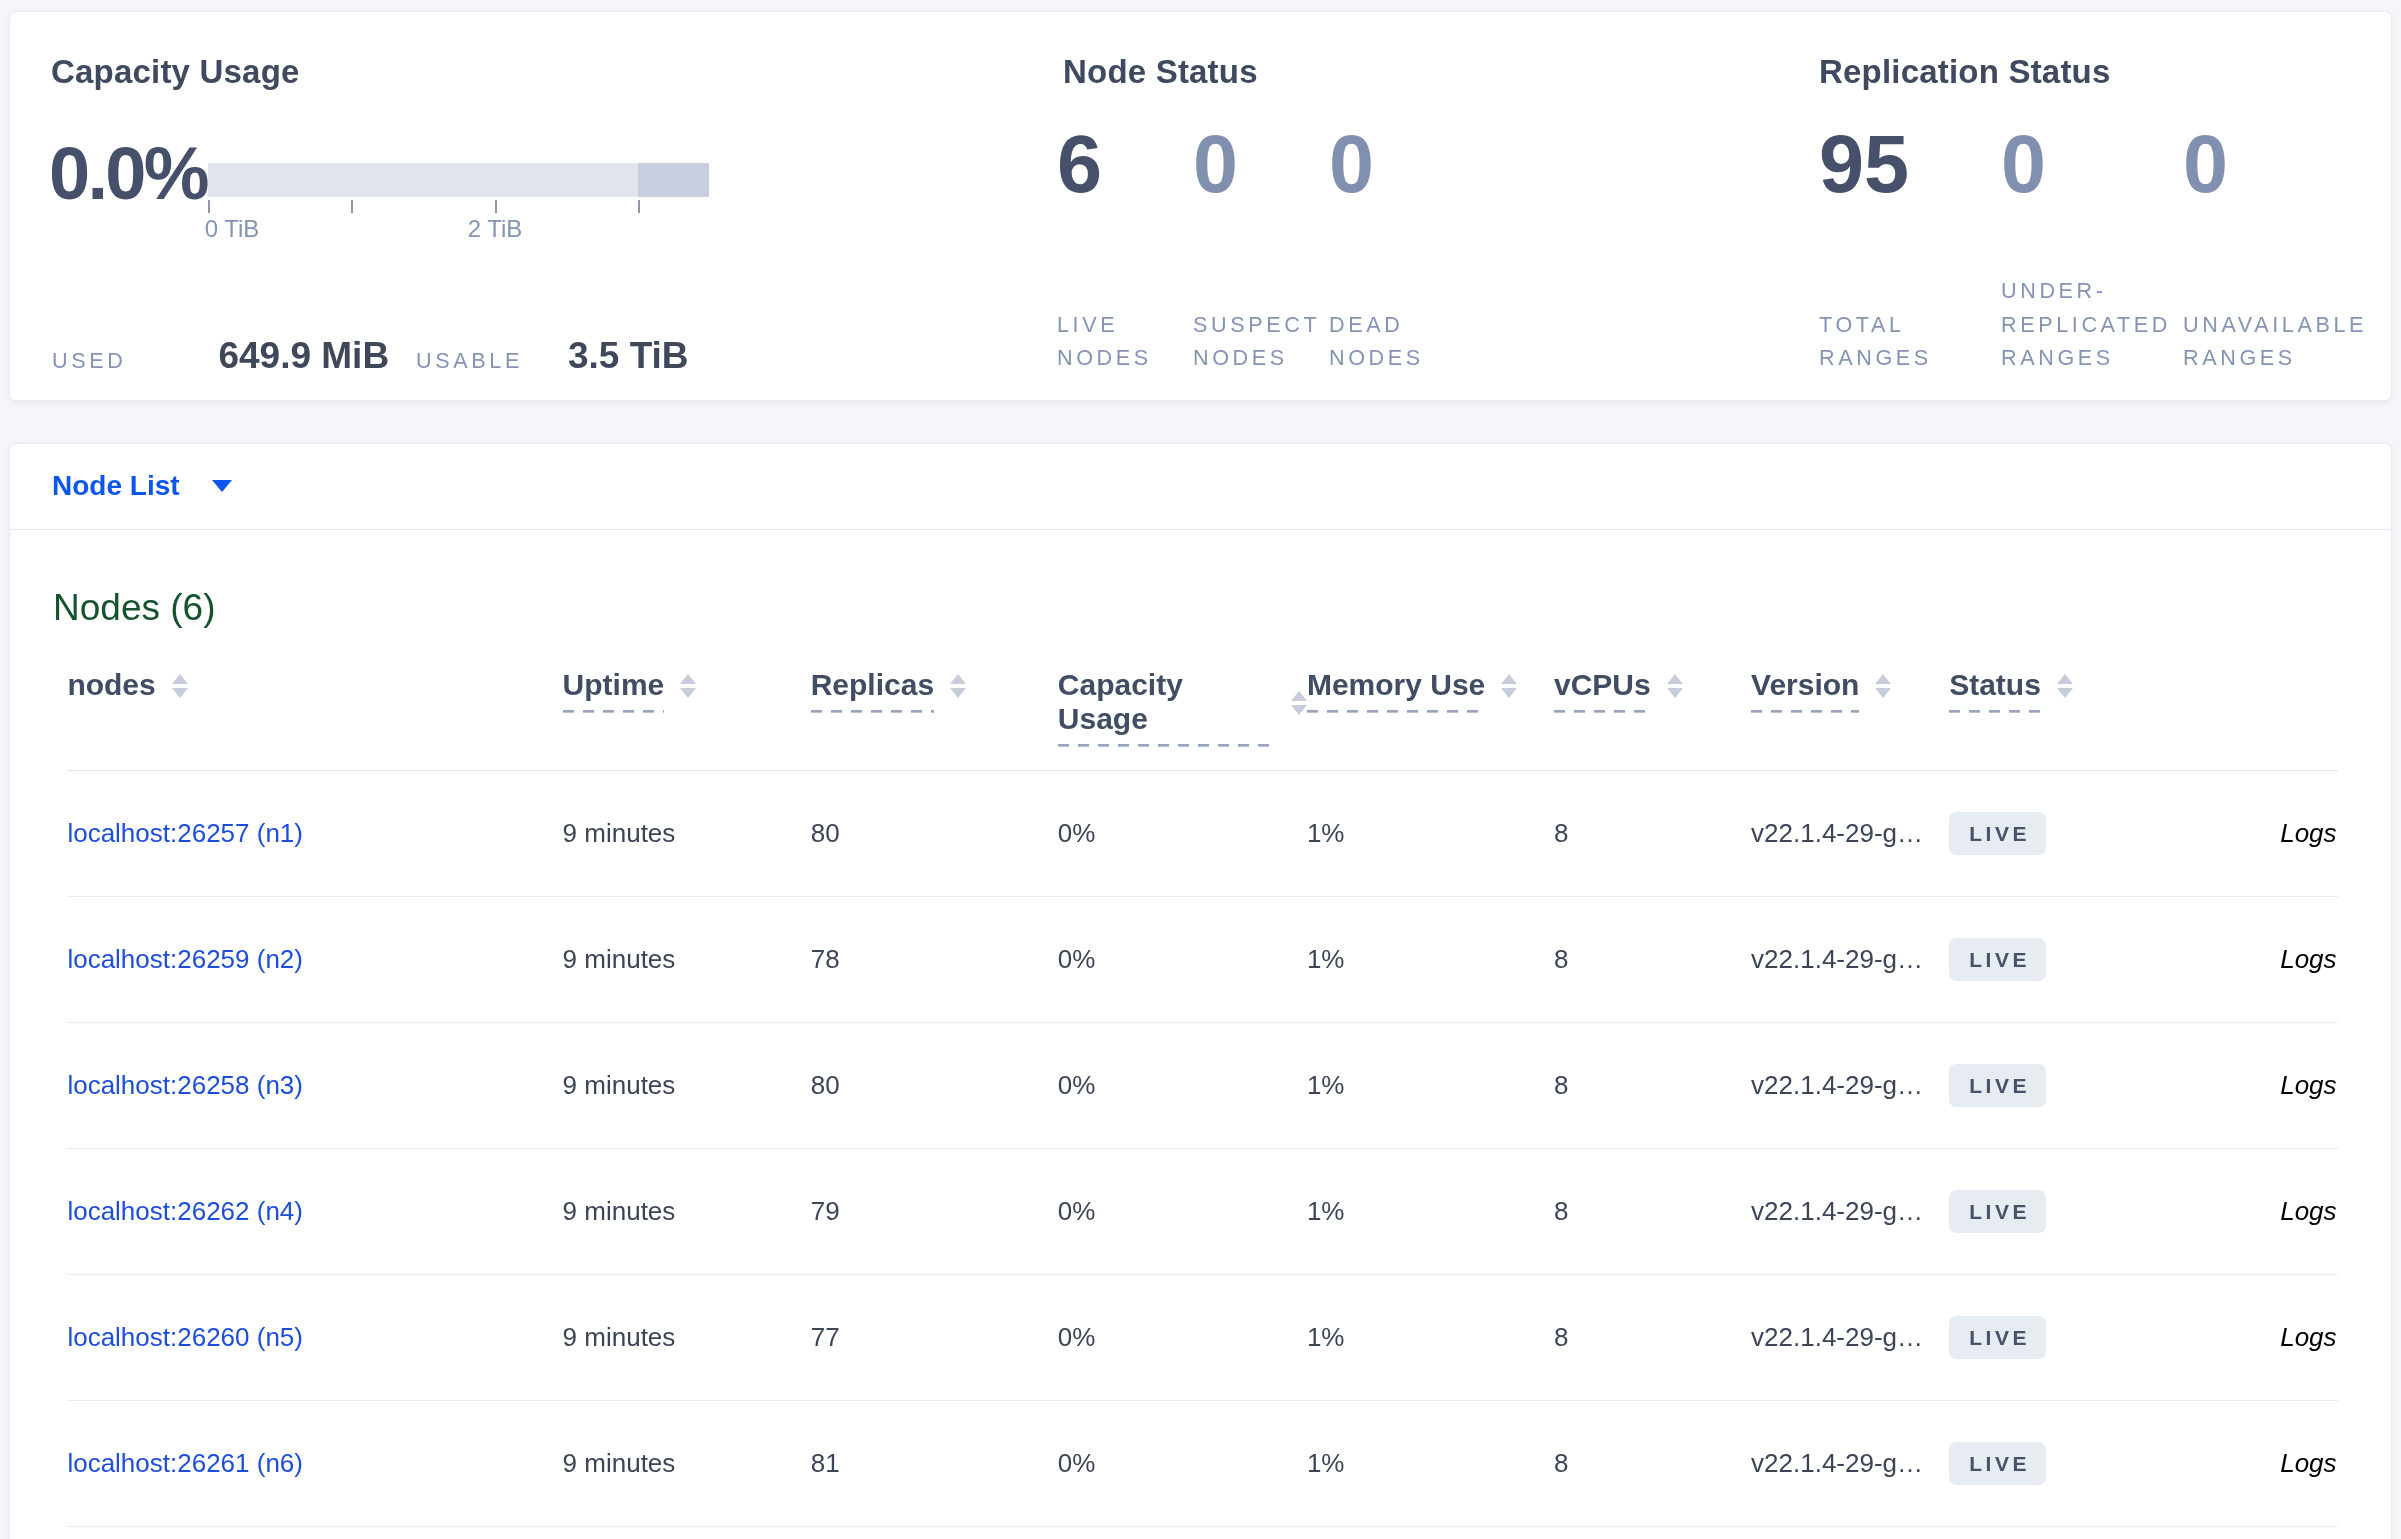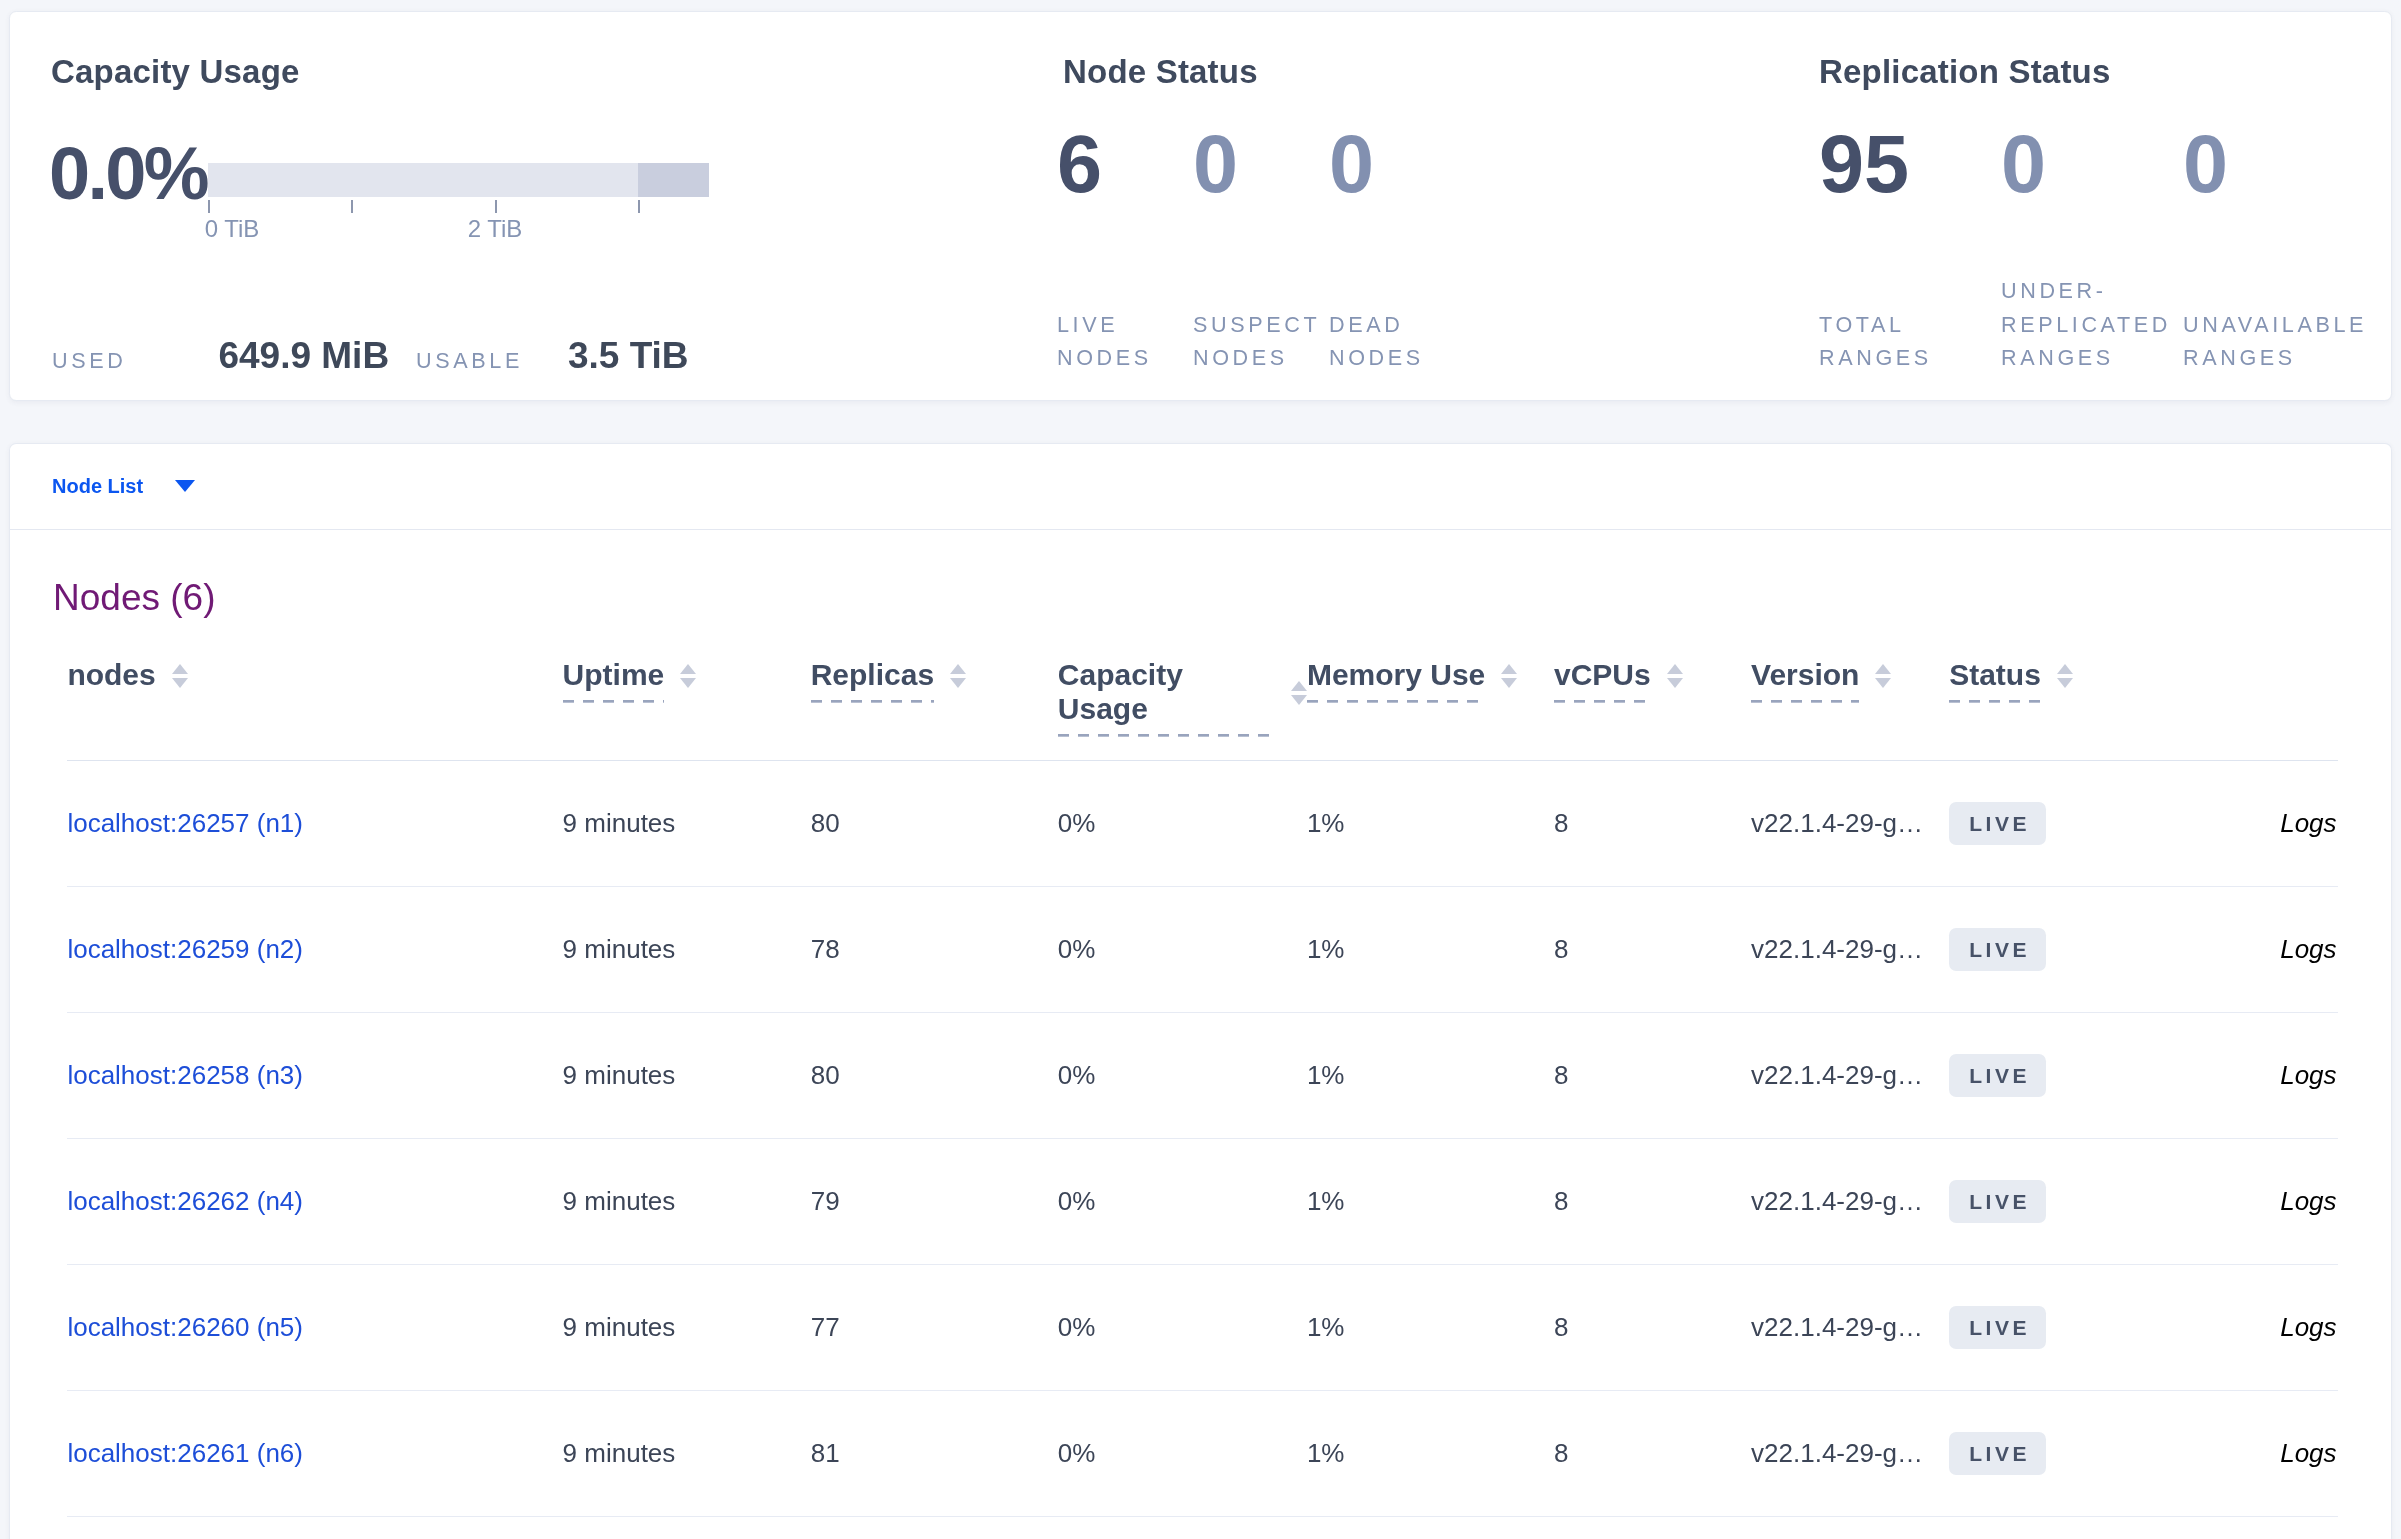--- a/index.html
+++ b/index.html
@@ -54,29 +54,29 @@
   .metric:first-child .metric-value { color:#46506a; }
   .metric-label { font-size:21.6px; letter-spacing:3.6px; line-height:1.55; color:#8594b3; padding-right:14.4px; }
 
   
   .list-card { margin-top:42px; min-height:1096px; border-bottom:0.9px solid #dfe4ee; }
   .view-selector-bar {
     height:86px; display:flex; align-items:center;
     padding-left:42px; border-bottom:1.8px solid #e4e8f1;
   }
   .view-selector { display:flex; align-items:center; cursor:pointer; }
-  .view-selector-label { font-size:20px; font-weight:700; color:#0b56f0;text-align:center; }
+  .view-selector-label { font-size:28px; font-weight:700; color:#0b56f0;text-align:center; }
   .caret-down {
     margin-left:32px; width:0; height:0;
     border-left:10.8px solid transparent; border-right:10.8px solid transparent;
     border-top:12.6px solid #0b56f0;
   }
 
   .table-wrap { padding:47px 0 27px 43px; }
-  .table-title { font-size:37px; font-weight:500; color:#701a75; margin-bottom:34px; }
+  .table-title { font-size:37px; font-weight:500; color:#14532d; margin-bottom:34px;margin-top:10px; }
 
   table { border-collapse:collapse; table-layout:fixed; width:2271px; margin-left:14.4px; }
   thead th {
     text-align:left; vertical-align:top; padding:5.4px 0 23.4px 0;
     border-bottom:1.8px solid #dee4ef; font-weight:700; font-size:30px; color:#414d63;
   }
   .th-inner { display:inline-flex; align-items:center; }
   .th-label { padding-bottom:10.8px; }
   .th-label.dashed {
     background-image:repeating-linear-gradient(90deg,#99a4bd 0 10.8px,transparent 10.8px 20px);

